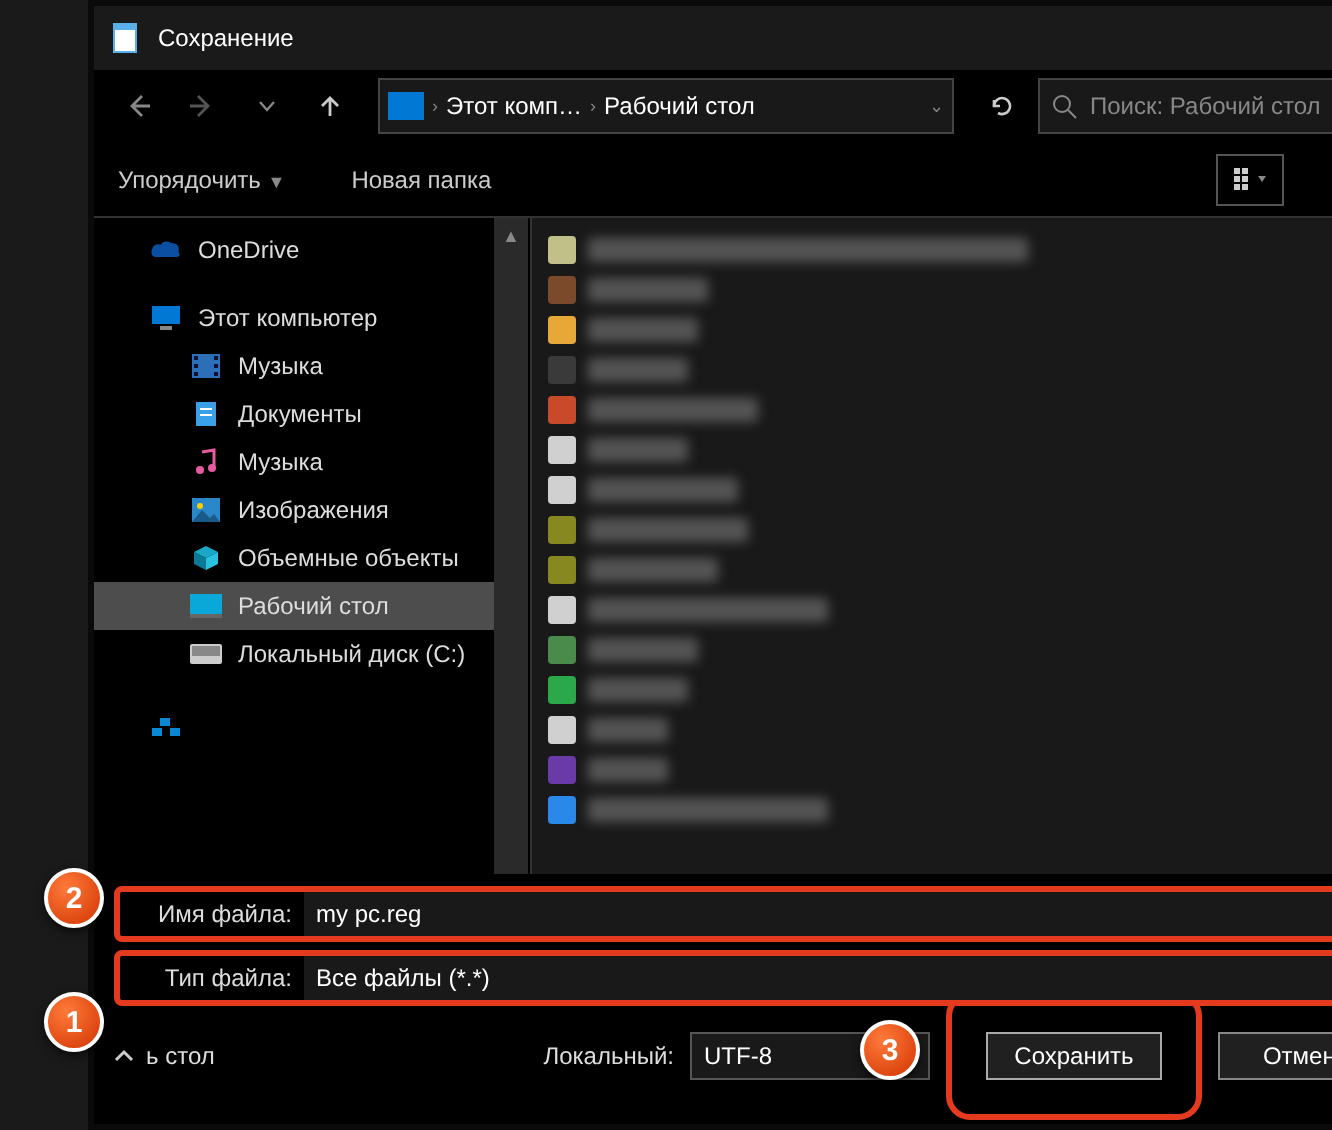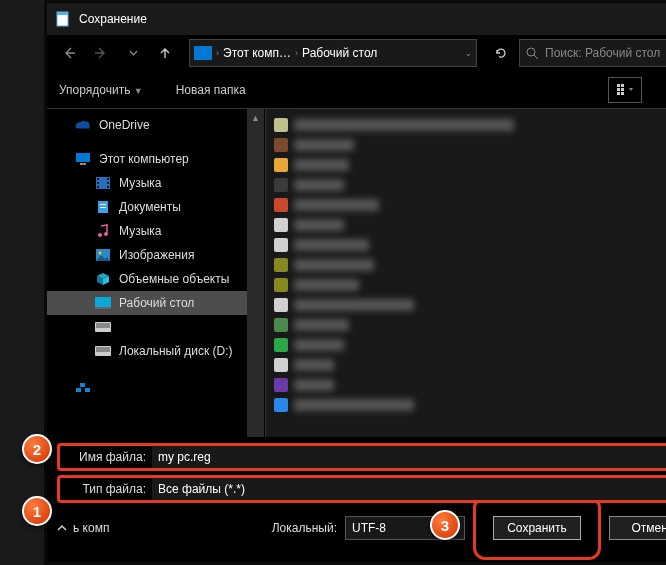--- a/index.html
+++ b/index.html
@@ -229,29 +229,21 @@
             </span>
             <span>Рабочий стол</span>
           </div>
         <div class="tree-item sub">
             <span class="ticon">
               <svg width="16" height="10" viewBox="0 0 16 10">
                 <rect width="16" height="10" rx="1" fill="#ccc"></rect>
                 <rect x="1" y="1" width="14" height="5" fill="#888"></rect>
               </svg>
             </span>
-          </div>
-        <div class="tree-item sub">
-            <span class="ticon">
-              <svg width="16" height="10" viewBox="0 0 16 10">
-                <rect width="16" height="10" rx="1" fill="#ccc"></rect>
-                <rect x="1" y="1" width="14" height="5" fill="#888"></rect>
-              </svg>
-            </span>
-            <span>Локальный диск (D:)</span>
+            <span>Локальный диск (C:)</span>
           </div>
         <div style="height:14px"></div>
         <div class="tree-item">
             <span class="ticon">
               <svg width="16" height="12" viewBox="0 0 16 12">
                 <rect x="1" y="5" width="5" height="4" fill="#0a88d4"></rect>
                 <rect x="10" y="5" width="5" height="4" fill="#0a88d4"></rect>
                 <rect x="5" y="0" width="5" height="4" fill="#0a88d4"></rect>
               </svg>
             </span>
@@ -343,21 +335,21 @@
         <span>Все файлы  (*.*)</span>
         <span style="font-size:9px;color:#888">⌄</span>
       </div>
     </div>
 
     <div class="action-row">
       <div class="hide-folders">
         <svg width="10" height="10" viewBox="0 0 10 10">
             <path d="M1 7 L5 3 L9 7" stroke="#ccc" stroke-width="1.5" fill="none"></path>
           </svg>
-        <span>ь комп</span>
+        <span>ь стол</span>
       </div>
       <span class="enc-label">Локальный:</span>
       <div class="enc-select">
         <span>UTF-8</span>
         <span style="font-size:9px;color:#888">⌄</span>
       </div>
       <div class="btn-outline">
         <div class="btn primary">Сохранить</div>
       </div>
       <div class="btn">Отмена</div>

